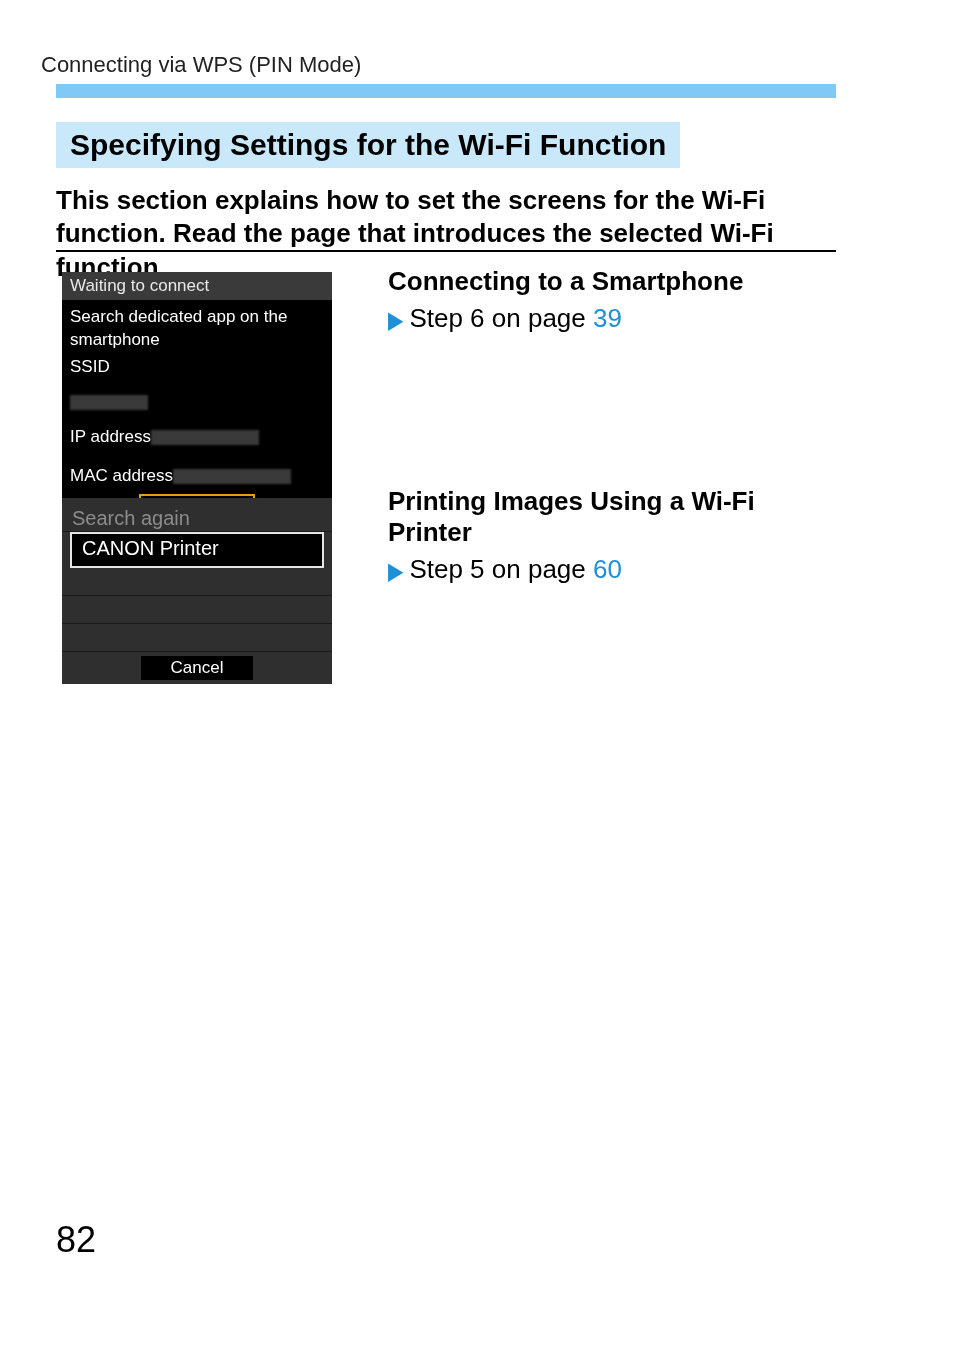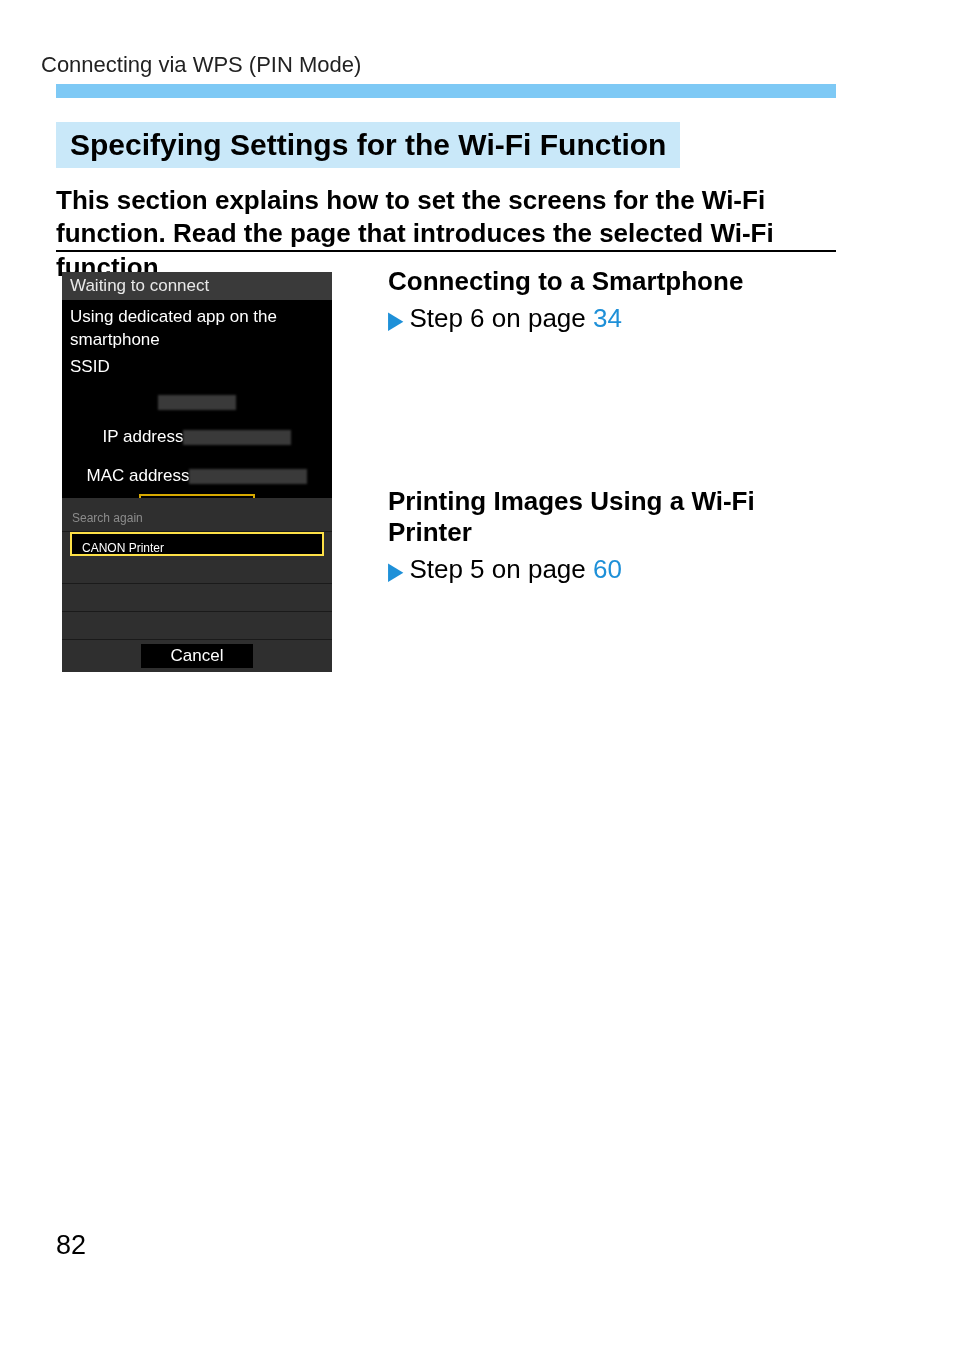--- a/index.html
+++ b/index.html
@@ -71,21 +71,21 @@
     font-size: 17px;
     color: #e8e8e8;
   }
   .screen1 .body {
     padding: 6px 8px 4px 8px;
     font-size: 17px;
     line-height: 1.35;
   }
   .screen1 .label-row {
     display: flex;
-    justify-content: center;
+    justify-content: flex-start;
     align-items: center;
     margin-top: 16px;
   }
   .censor {
     display: inline-block;
     height: 15px;
     background: #3a3a3a;
     filter: blur(1px);
   }
   .censor.w1 { width: 78px; }
@@ -114,33 +114,33 @@
     background: #2f2f2f;
     color: #ccc;
     font-size: 17px;
     padding: 6px 0 4px 0;
   }
   .screen2 .row {
     padding: 4px 10px;
     border-bottom: 1px solid #1a1a1a;
     background: #2f2f2f;
     color: #9e9e9e;
-    font-size: 12px;
+    font-size: 20px;
     height: 28px;
     line-height: 20px;
   }
   .screen2 .row.search {
     color: #8c8c8c;
   }
   .screen2 .row.selected {
     margin: 0 8px;
-    border: 2px solid #fde047;
-    background: #000;
-    color: #fff;
-    height: 24px;
+    border: 2px solid #e5e5e5;
+    background: #000;
+    color: #fff;
+    height: 36px;
   }
   .screen2 .row.empty {
     color: transparent;
   }
   .screen2 .cancel-wrap2 {
     text-align: center;
     background: #2f2f2f;
     padding-top: 4px;
   }
   .plain-btn {
@@ -182,39 +182,39 @@
     position: absolute;
     top: 486px;
     left: 388px;
     width: 448px;
   }
 
   .page-num {
     position: absolute;
     bottom: 84px;
     left: 56px;
-    font-size: 27px;
+    font-size: 36px;
   }
 </style>
 </head>
 <body>
 
 <div class="header-text">Connecting via WPS (PIN Mode)</div>
 <div class="blue-bar"></div>
 
 <div class="section-heading">Specifying Settings for the Wi-Fi Function</div>
 
 <div class="intro-text">This section explains how to set the screens for the Wi-Fi function. Read the page that introduces the selected Wi-Fi function.</div>
 
 <div class="hr-line"></div>
 
 <div class="screen1">
   <div class="title-row">Waiting to connect</div>
   <div class="body">
-    <div>Using dedicated app on the</div>
+    <div>Search dedicated app on the</div>
     <div>smartphone</div>
     <div style="height:4px"></div>
     <div>SSID</div>
     <div class="label-row">
       <span></span>
       <span class="censor w1"></span>
     </div>
     <div class="label-row">
       <span>IP address</span>
       <span class="censor w2"></span>
@@ -238,21 +238,21 @@
   <div class="row empty">.</div>
   <div class="row empty">.</div>
   <div class="cancel-wrap2">
     <span class="plain-btn">Cancel</span>
   </div>
 </div>
 
 <div class="right-col">
   <div class="rc-heading">Connecting to a Smartphone</div>
   <div class="step-line">
-    <span class="tri">▶</span><span>Step 6 on page </span><span class="link-num">34</span>
+    <span class="tri">▶</span><span>Step 6 on page </span><span class="link-num">39</span>
   </div>
 </div>
 
 <div class="right-col2">
   <div class="rc-heading">Printing Images Using a Wi-Fi Printer</div>
   <div class="step-line">
     <span class="tri">▶</span><span>Step 5 on page </span><span class="link-num">60</span>
   </div>
 </div>
 

